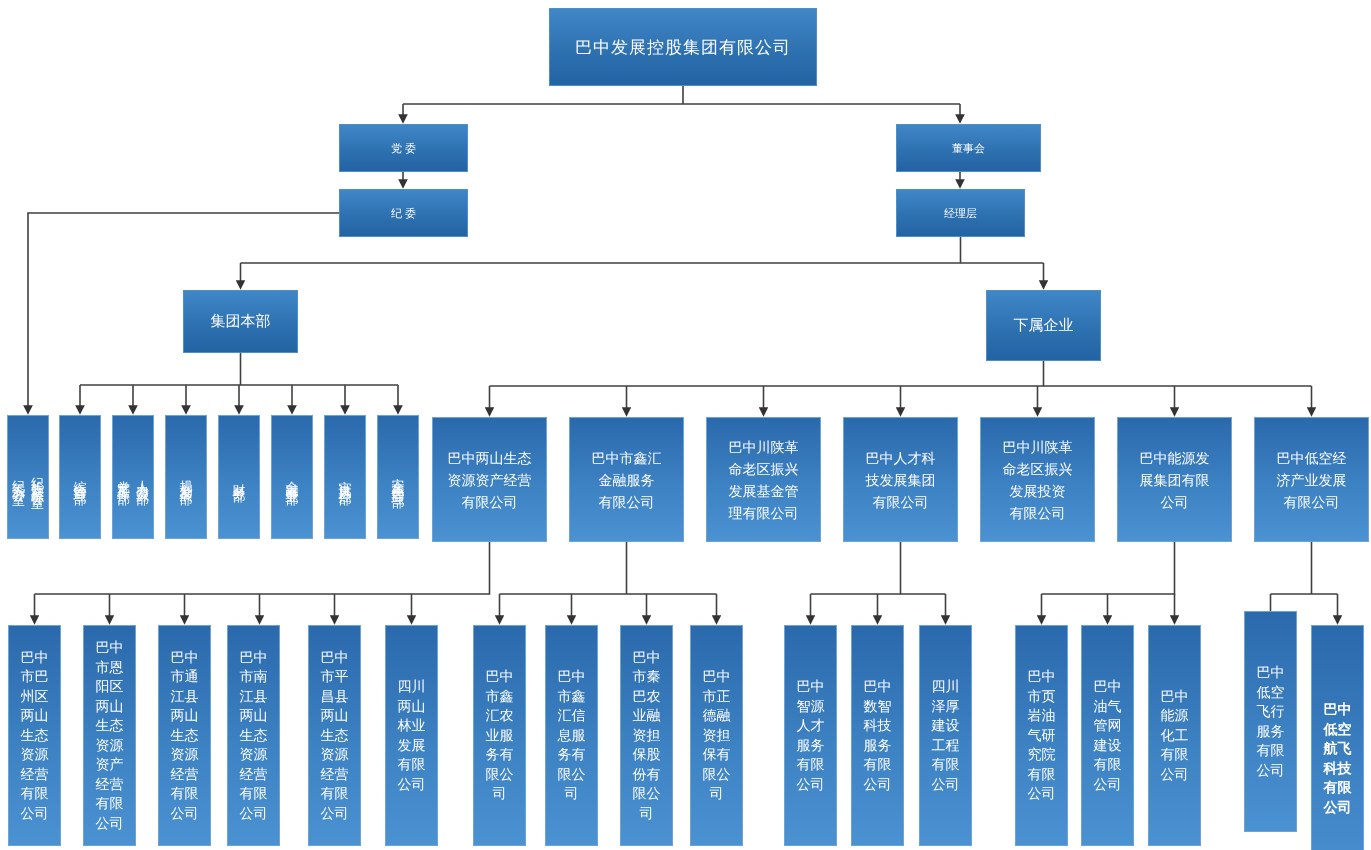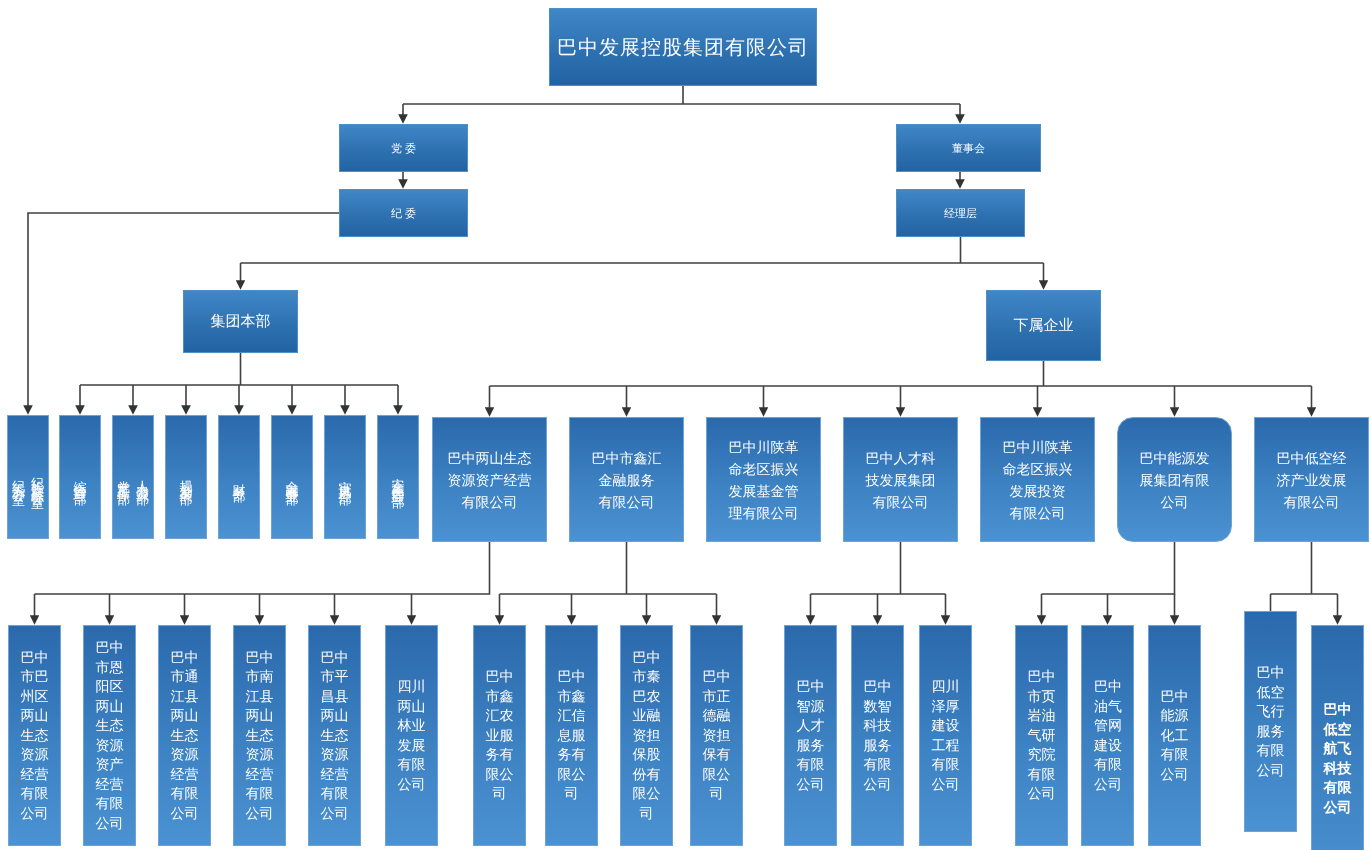--- a/index.html
+++ b/index.html
@@ -19,21 +19,21 @@
   }
   .branch{
     background:linear-gradient(180deg,#4087c7 0%,#2e71b1 55%,#2263a3 100%);
     border:1px solid #4e8fc7;
     font-size:11px;
   }
   .leaf{
     background:linear-gradient(180deg,#2a69ac 0%,#3d82c3 55%,#4b92d2 100%);
     border:1px solid #6ea3d4;
   }
-  .root-node{font-size:20px;letter-spacing:1px;}
+  .root-node{font-size:17px;letter-spacing:1px;}
   .hq-node{font-size:15px;}
   .vtext{
     writing-mode:vertical-rl;
     white-space:pre-line;
     font-size:13px;
     letter-spacing:3px;
     line-height:19px;
   }
   .mtext{
     white-space:pre-line;
@@ -151,43 +151,43 @@
 命老区振兴
 发展基金管
 理有限公司</div>
   <div class="node leaf mtext" style="left:843px;top:417px;width:115px;height:125px;">巴中人才科
 技发展集团
 有限公司</div>
   <div class="node leaf mtext" style="left:980px;top:417px;width:115px;height:125px;">巴中川陕革
 命老区振兴
 发展投资
 有限公司</div>
-  <div class="node leaf mtext" style="left:1117px;top:417px;width:115px;height:125px;border-radius:16px;">巴中能源发
+  <div class="node leaf mtext" style="left:1117px;top:417px;width:115px;height:125px;">巴中能源发
 展集团有限
 公司</div>
   <div class="node leaf mtext" style="left:1254px;top:417px;width:115px;height:125px;">巴中低空经
 济产业发展
 有限公司</div>
 
   <div class="node leaf btext" style="left:8px;top:625px;width:53px;height:221px;">巴中市巴州区两山生态资源经营有限公司</div>
   <div class="node leaf btext" style="left:83px;top:625px;width:53px;height:221px;">巴中市恩阳区两山生态资源资产经营有限公司</div>
   <div class="node leaf btext" style="left:158px;top:625px;width:53px;height:221px;">巴中市通江县两山生态资源经营有限公司</div>
-  <div class="node leaf btext" style="left:233px;top:625px;width:53px;height:221px;">巴中市南江县两山生态资源经营有限公司</div>
+  <div class="node leaf btext" style="left:227px;top:625px;width:53px;height:221px;">巴中市南江县两山生态资源经营有限公司</div>
   <div class="node leaf btext" style="left:308px;top:625px;width:53px;height:221px;">巴中市平昌县两山生态资源经营有限公司</div>
   <div class="node leaf btext" style="left:385px;top:625px;width:53px;height:221px;">四川两山林业发展有限公司</div>
 
   <div class="node leaf btext" style="left:473px;top:625px;width:53px;height:221px;">巴中市鑫汇农业服务有限公司</div>
   <div class="node leaf btext" style="left:545px;top:625px;width:53px;height:221px;">巴中市鑫汇信息服务有限公司</div>
   <div class="node leaf btext" style="left:620px;top:625px;width:53px;height:221px;">巴中市秦巴农业融资担保股份有限公司</div>
   <div class="node leaf btext" style="left:690px;top:625px;width:53px;height:221px;">巴中市正德融资担保有限公司</div>
 
   <div class="node leaf btext" style="left:784px;top:625px;width:53px;height:221px;">巴中智源人才服务有限公司</div>
   <div class="node leaf btext" style="left:851px;top:625px;width:53px;height:221px;">巴中数智科技服务有限公司</div>
   <div class="node leaf btext" style="left:919px;top:625px;width:53px;height:221px;">四川泽厚建设工程有限公司</div>
 
   <div class="node leaf btext" style="left:1015px;top:625px;width:53px;height:221px;">巴中市页岩油气研究院有限公司</div>
-  <div class="node leaf btext" style="left:1081px;top:625px;width:53px;height:221px;text-align:right;">巴中油气管网建设有限公司</div>
+  <div class="node leaf btext" style="left:1081px;top:625px;width:53px;height:221px;">巴中油气管网建设有限公司</div>
   <div class="node leaf btext" style="left:1148px;top:625px;width:53px;height:221px;">巴中能源化工有限公司</div>
 
   <div class="node leaf btext" style="left:1244px;top:611px;width:53px;height:221px;">巴中低空飞行服务有限公司</div>
   <div class="node leaf btext" style="left:1311px;top:625px;width:53px;height:267px;font-weight:bold;">巴中低空航飞科技有限公司</div>
 
 </div>
 
 </body></html>

